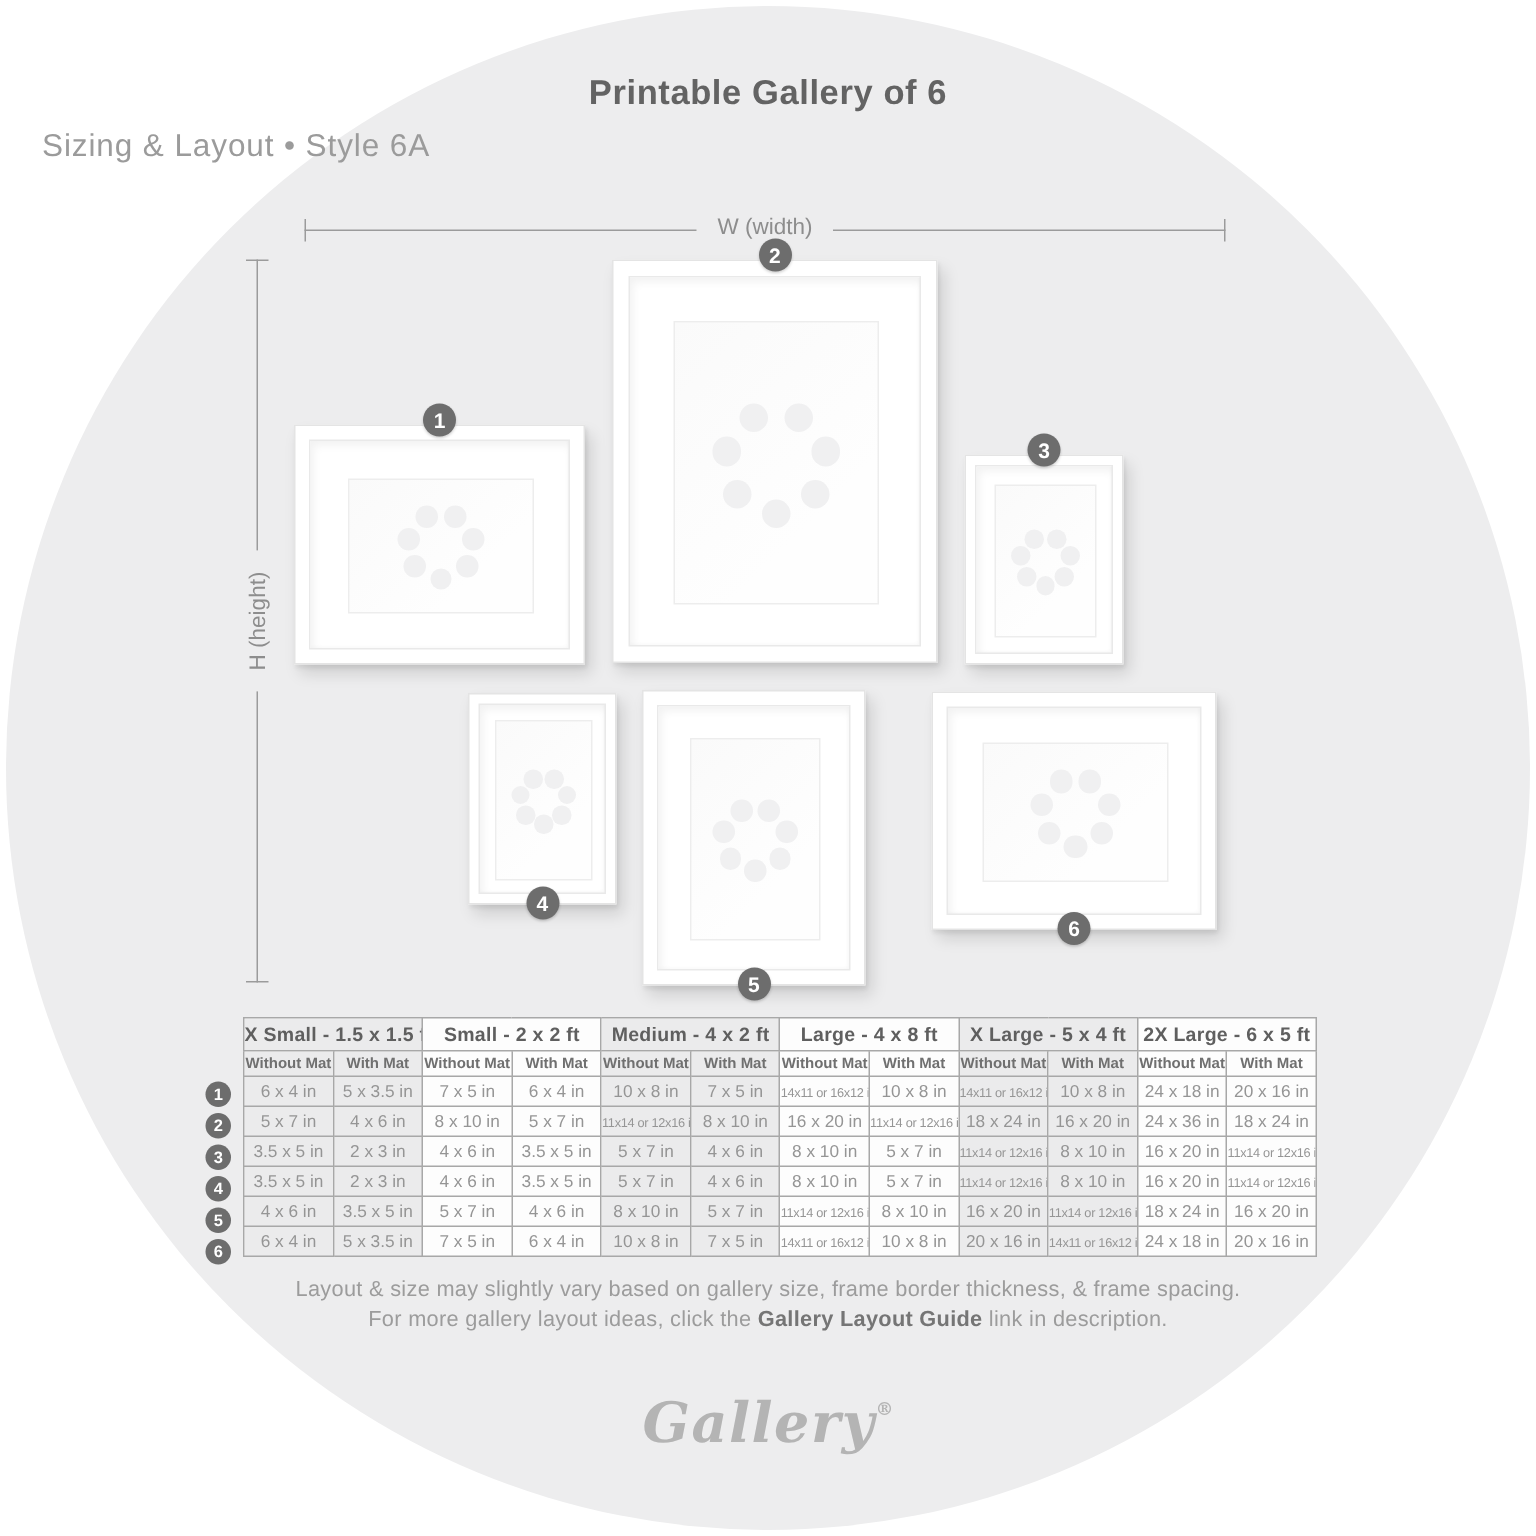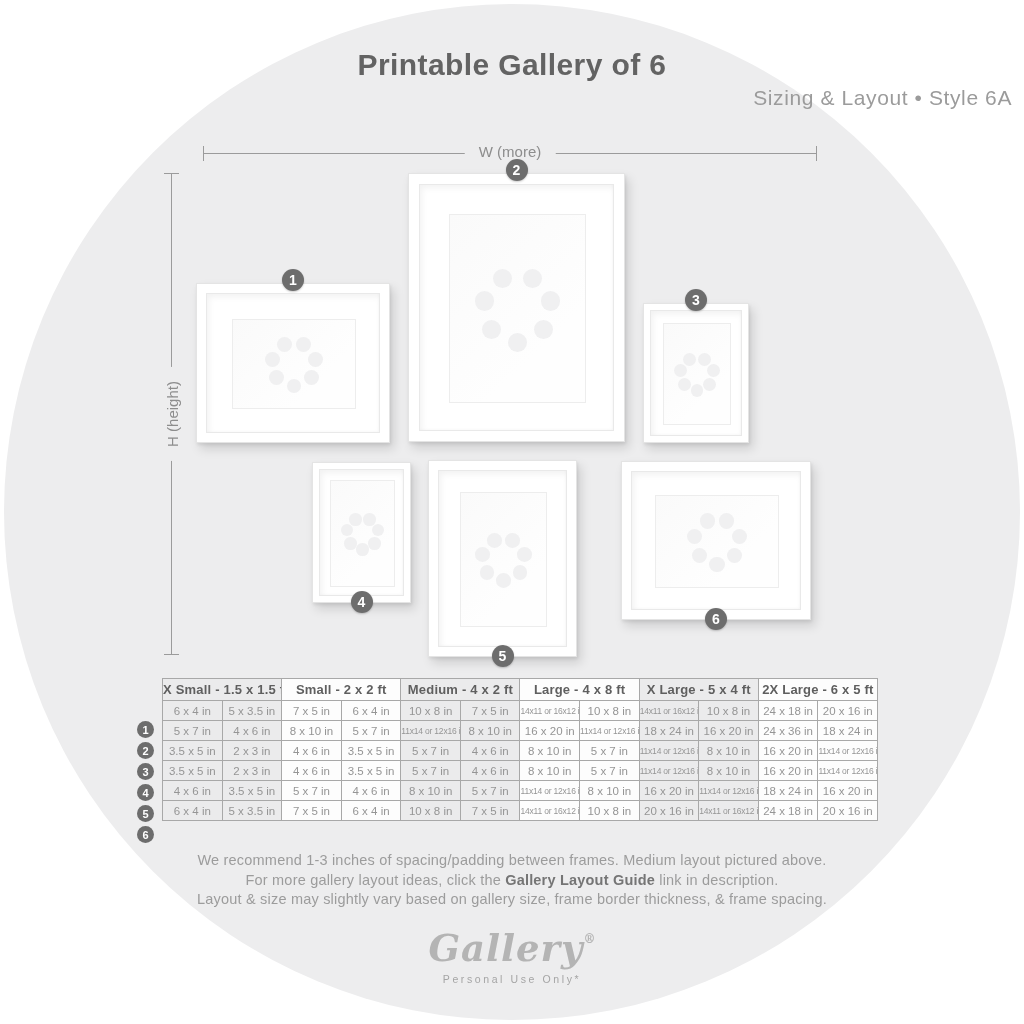--- a/index.html
+++ b/index.html
@@ -9,25 +9,25 @@
     font-family:"Liberation Sans", sans-serif;
     -webkit-font-smoothing:antialiased;
   }
   .circle-bg {
     position:absolute; left:4px; top:4px; width:1016px; height:1016px;
     border-radius:50%; background:#EDEDEE;
   }
   
   .page-title {
     position:absolute; left:0; right:0; top:48px; text-align:center;
-    font-size:30px; font-weight:bold; color:#636363; letter-spacing:0.4px;
+    font-size:23px; font-weight:bold; color:#636363; letter-spacing:0.4px;
   }
   .page-subtitle {
-    position:absolute; left:0; right:12px; top:86px; text-align:right;
-    font-size:21px; font-weight:normal; color:#9B9B9B; letter-spacing:0.6px;
+    position:absolute; left:0; right:12px; top:86px; text-align:left;
+    font-size:21px; font-weight:normal; color:#9B9B9B; letter-spacing:0.6px;padding-left:28px;
   }
   
   .dim-w {
     position:absolute; left:203px; top:153px; width:614px; height:0;
     border-top:1px solid #9B9B9B;
   }
   .dim-w::before, .dim-w::after {
     content:""; position:absolute; top:-8px; width:1px; height:15px; background:#9B9B9B;
   }
   .dim-w::before { left:0; } .dim-w::after { right:0; }
@@ -110,21 +110,21 @@
 <body>
 
 <div id="canvas">
 
   <div class="circle-bg"></div>
 
   <div class="page-title">Printable Gallery of 6</div>
   <div class="page-subtitle">Sizing &amp; Layout • Style 6A</div>
 
   <div class="dim-w">
-    <span class="dim-label">W (more)</span>
+    <span class="dim-label">W (width)</span>
   </div>
   <div class="dim-h">
     <span class="dim-label">H (height)</span>
   </div>
 
   <div id="frames-layer">
       <div class="frame" style="left: 196px; top: 283px; width: 192px; height: 158px;">
         <div class="frame-inner" style="inset: 9px;">
           <div class="frame-print" style="left: 25px; top: 25px; width: 122px; height: 88px;">
             <div class="dot" style="width: 14.92px; height: 14.92px; left: 63.0854px; top: 16.7187px;"></div>
@@ -227,20 +227,34 @@
           <col style="width: 59.5833px;">
         </colgroup>
         <thead>
           <tr>
             <th class="group tinted" colspan="2">X Small - 1.5 x 1.5 ft</th>
             <th class="group plain" colspan="2">Small - 2 x 2 ft</th>
             <th class="group tinted" colspan="2">Medium - 4 x 2 ft</th>
             <th class="group plain" colspan="2">Large - 4 x 8 ft</th>
             <th class="group tinted" colspan="2">X Large - 5 x 4 ft</th>
             <th class="group plain" colspan="2">2X Large - 6 x 5 ft</th>
+          </tr>
+          <tr>
+            <th class="sub tinted">Without Mat</th>
+            <th class="sub tinted">With Mat</th>
+            <th class="sub plain">Without Mat</th>
+            <th class="sub plain">With Mat</th>
+            <th class="sub tinted">Without Mat</th>
+            <th class="sub tinted">With Mat</th>
+            <th class="sub plain">Without Mat</th>
+            <th class="sub plain">With Mat</th>
+            <th class="sub tinted">Without Mat</th>
+            <th class="sub tinted">With Mat</th>
+            <th class="sub plain">Without Mat</th>
+            <th class="sub plain">With Mat</th>
           </tr>
         </thead>
         <tbody>
           <tr>
             <td class="cell tinted">6 x 4 in</td>
             <td class="cell tinted">5 x 3.5 in</td>
             <td class="cell plain">7 x 5 in</td>
             <td class="cell plain">6 x 4 in</td>
             <td class="cell tinted">10 x 8 in</td>
             <td class="cell tinted">7 x 5 in</td>
@@ -327,23 +341,21 @@
   <div id="row-badges">
       <div class="row-badge" style="left: 137px; top: 721px;">1</div>
       <div class="row-badge" style="left: 137px; top: 742px;">2</div>
       <div class="row-badge" style="left: 137px; top: 763px;">3</div>
       <div class="row-badge" style="left: 137px; top: 784px;">4</div>
       <div class="row-badge" style="left: 137px; top: 805px;">5</div>
       <div class="row-badge" style="left: 137px; top: 826px;">6</div>
     </div>
 
   <div class="footer-note">
-    <div>We recommend 1-3 inches of spacing/padding between frames. Medium layout pictured above.</div>
+    <div>Layout &amp; size may slightly vary based on gallery size, frame border thickness, &amp; frame spacing.</div>
     <div><span>For more gallery layout ideas, click the </span><b>Gallery Layout Guide</b><span> link in description.</span></div>
-    <div>Layout &amp; size may slightly vary based on gallery size, frame border thickness, &amp; frame spacing.</div>
   </div>
 
   <div class="brand">
     <div class="brand-logo"><span>Gallery</span><sup>®</sup></div>
-    <div class="brand-tagline">Personal Use Only*</div>
   </div>
 
 </div>
 
 </body></html>

